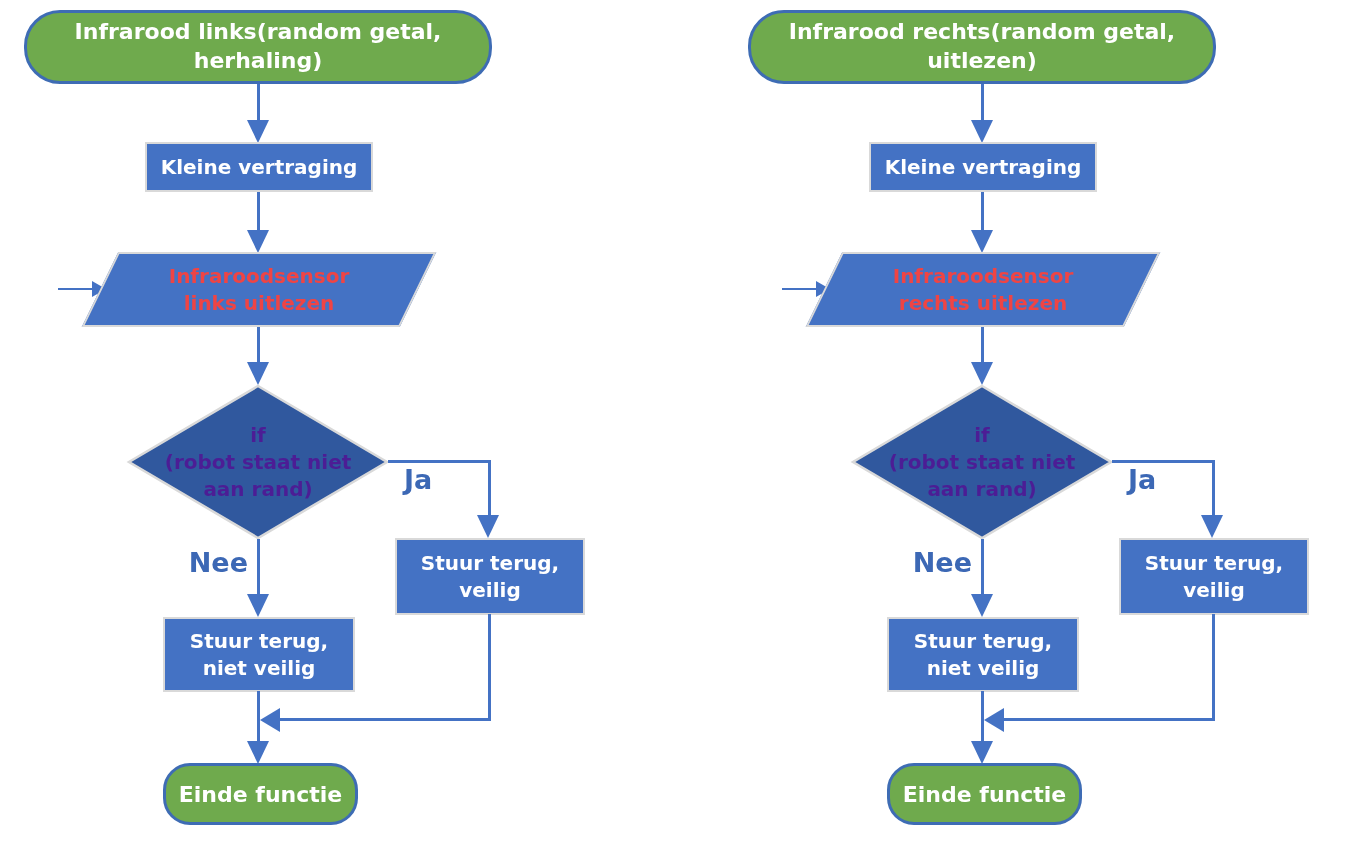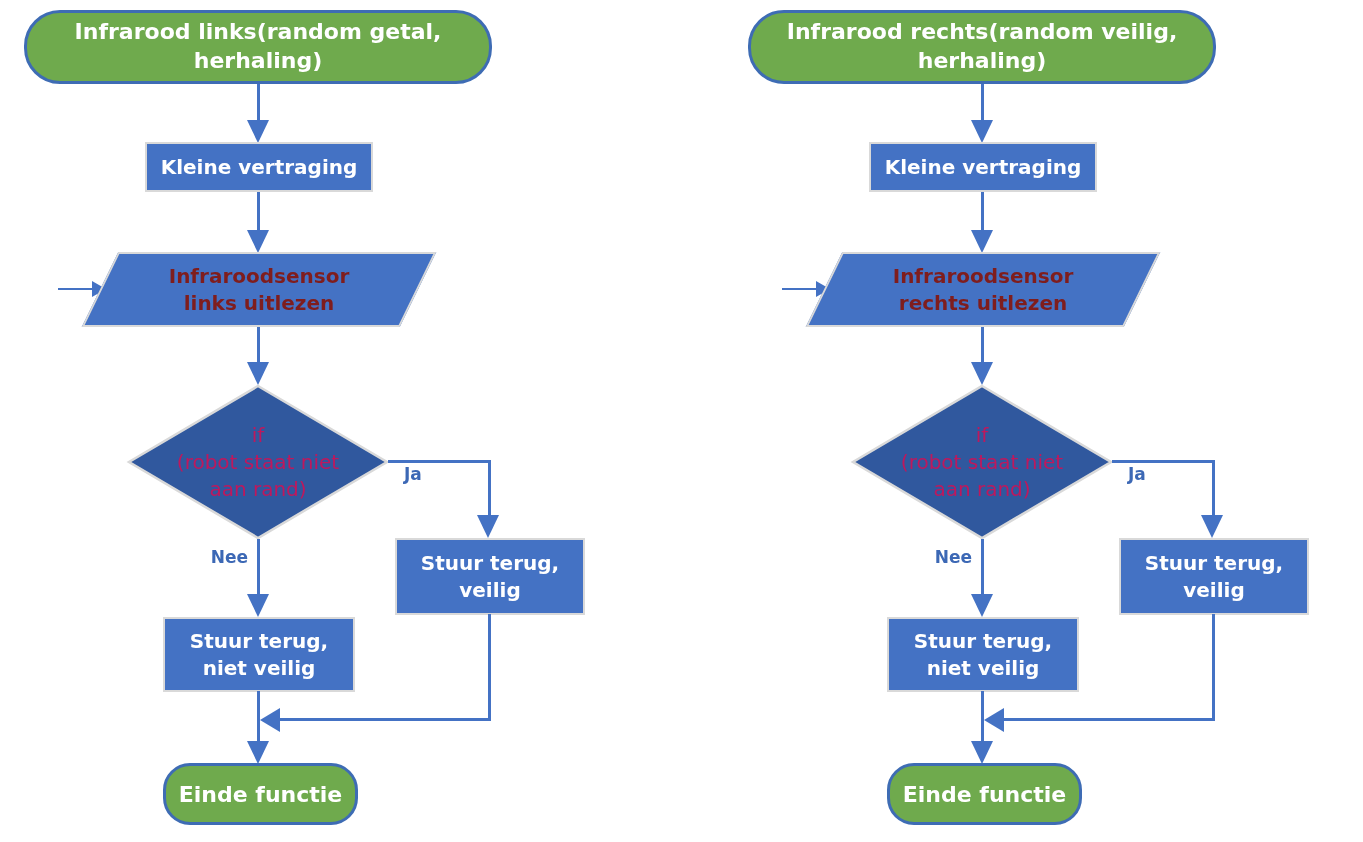--- a/index.html
+++ b/index.html
@@ -34,32 +34,32 @@
     background:var(--green);border:3px solid var(--green-border);
     font-size:22px;
   }
   .para-bg{
     position:absolute;left:100px;top:252px;width:318px;height:75px;box-sizing:border-box;
     background:var(--blue);border:2px solid var(--border-gray);transform:skewX(-26deg);
   }
   .para-text{
     position:absolute;left:100px;top:252px;width:318px;height:75px;
     display:flex;align-items:center;justify-content:center;text-align:center;
-    color:#7f1d1d;font-size:20px;font-weight:600;line-height:1.35;white-space:pre-line;
+    color:#ef4444;font-size:20px;font-weight:600;line-height:1.35;white-space:pre-line;
   }
   .diamond-svg{position:absolute;left:126px;top:383px;width:264px;height:158px;}
   .diamond-svg polygon{fill:var(--diamond);stroke:var(--border-gray);stroke-width:2.5;}
   .diamond-text{
     position:absolute;left:126px;top:391px;width:264px;height:142px;
     display:flex;align-items:center;justify-content:center;text-align:center;
-    color:#be185d;font-size:20px;font-weight:400;line-height:1.35;white-space:pre-line;
+    color:#4c1d95;font-size:20px;font-weight:700;line-height:1.35;white-space:pre-line;
   }
 
   
-  .branch-label{position:absolute;color:var(--label-blue);font-size:17px;font-weight:700;}
+  .branch-label{position:absolute;color:var(--label-blue);font-size:27px;font-weight:700;}
   .ja{left:404px;top:464px;}
   .nee{left:186px;top:547px;width:62px;text-align:right;}
 
   
   .v{position:absolute;width:3px;background:var(--line);}
   .h{position:absolute;height:3px;background:var(--line);}
   .h-thin{position:absolute;height:2px;background:var(--line);}
   .ah-down{position:absolute;width:0;height:0;
     border-left:11px solid transparent;border-right:11px solid transparent;
     border-top:23px solid var(--line);}
@@ -131,21 +131,21 @@
   <div class="v merge-v"></div>
   <div class="h merge-h"></div>
   <div class="ah-left merge-head"></div>
 
   <div class="v l5"></div>
   <div class="ah-down a6"></div>
   <div class="shape end">Einde functie</div>
 </div>
 
 <div class="chart" id="chart-right">
-  <div class="shape start">Infrarood rechts(random veilig, herhaling)</div>
+  <div class="shape start">Infrarood rechts(random getal, uitlezen)</div>
 
   <div class="v l1"></div>
   <div class="ah-down a1"></div>
 
   <div class="shape process delay">Kleine vertraging</div>
 
   <div class="v l2"></div>
   <div class="ah-down a2"></div>
 
   <div class="h-thin entry-line"></div>

